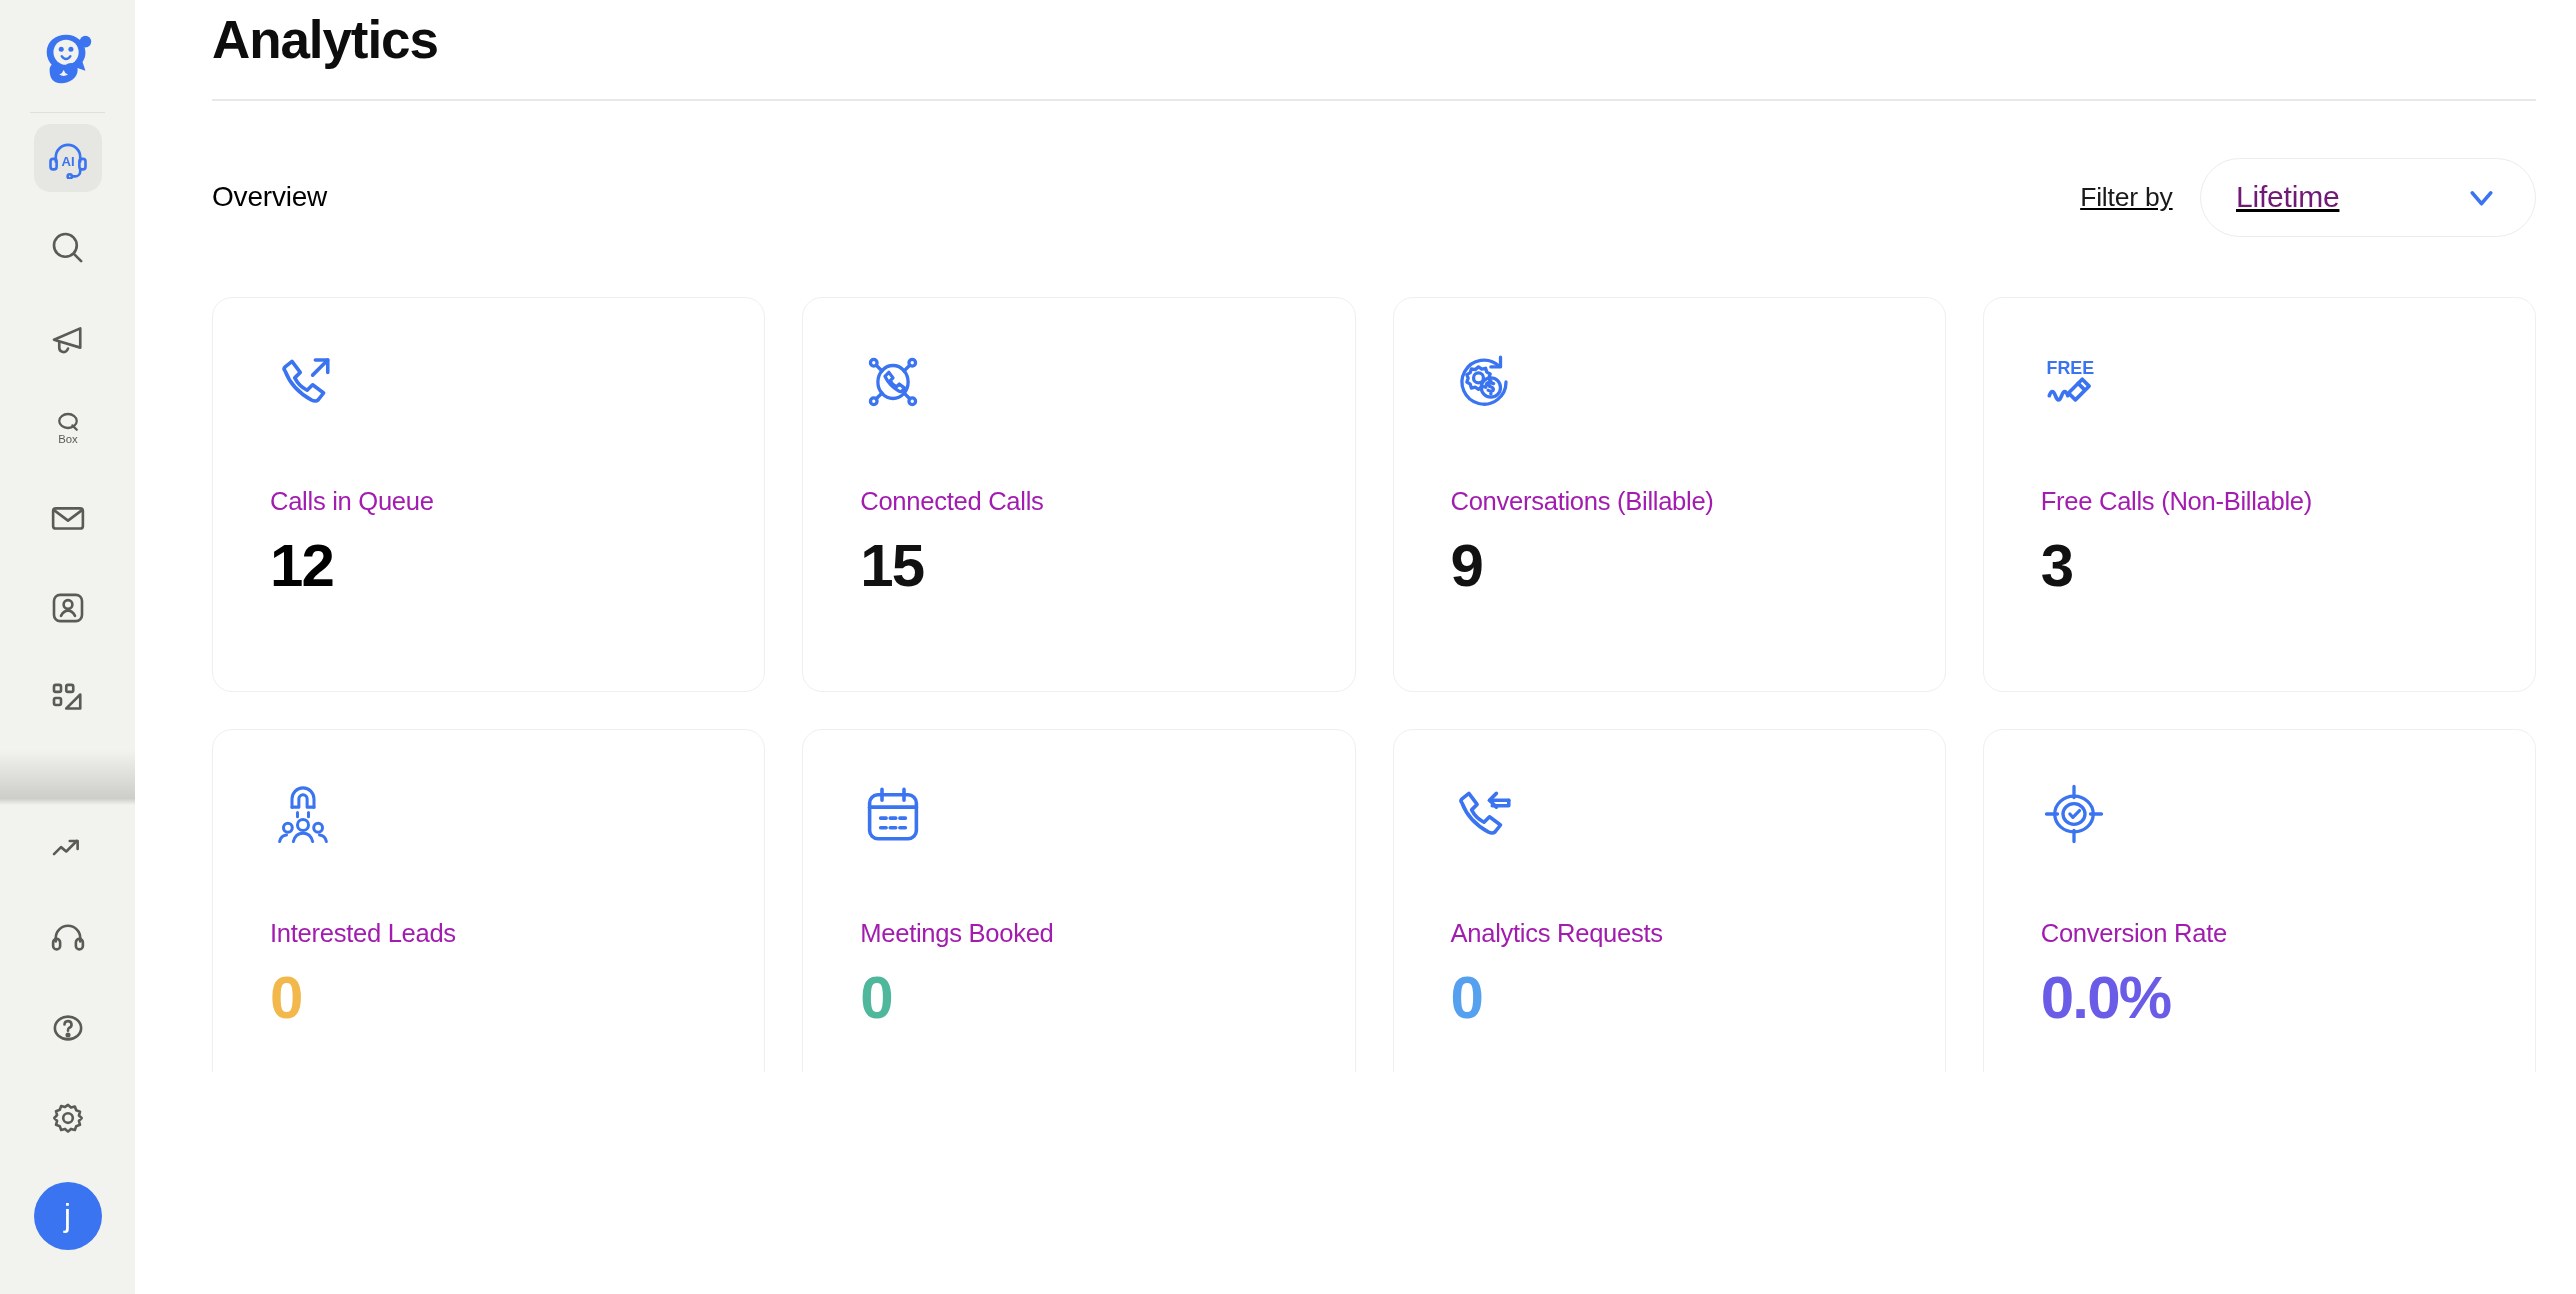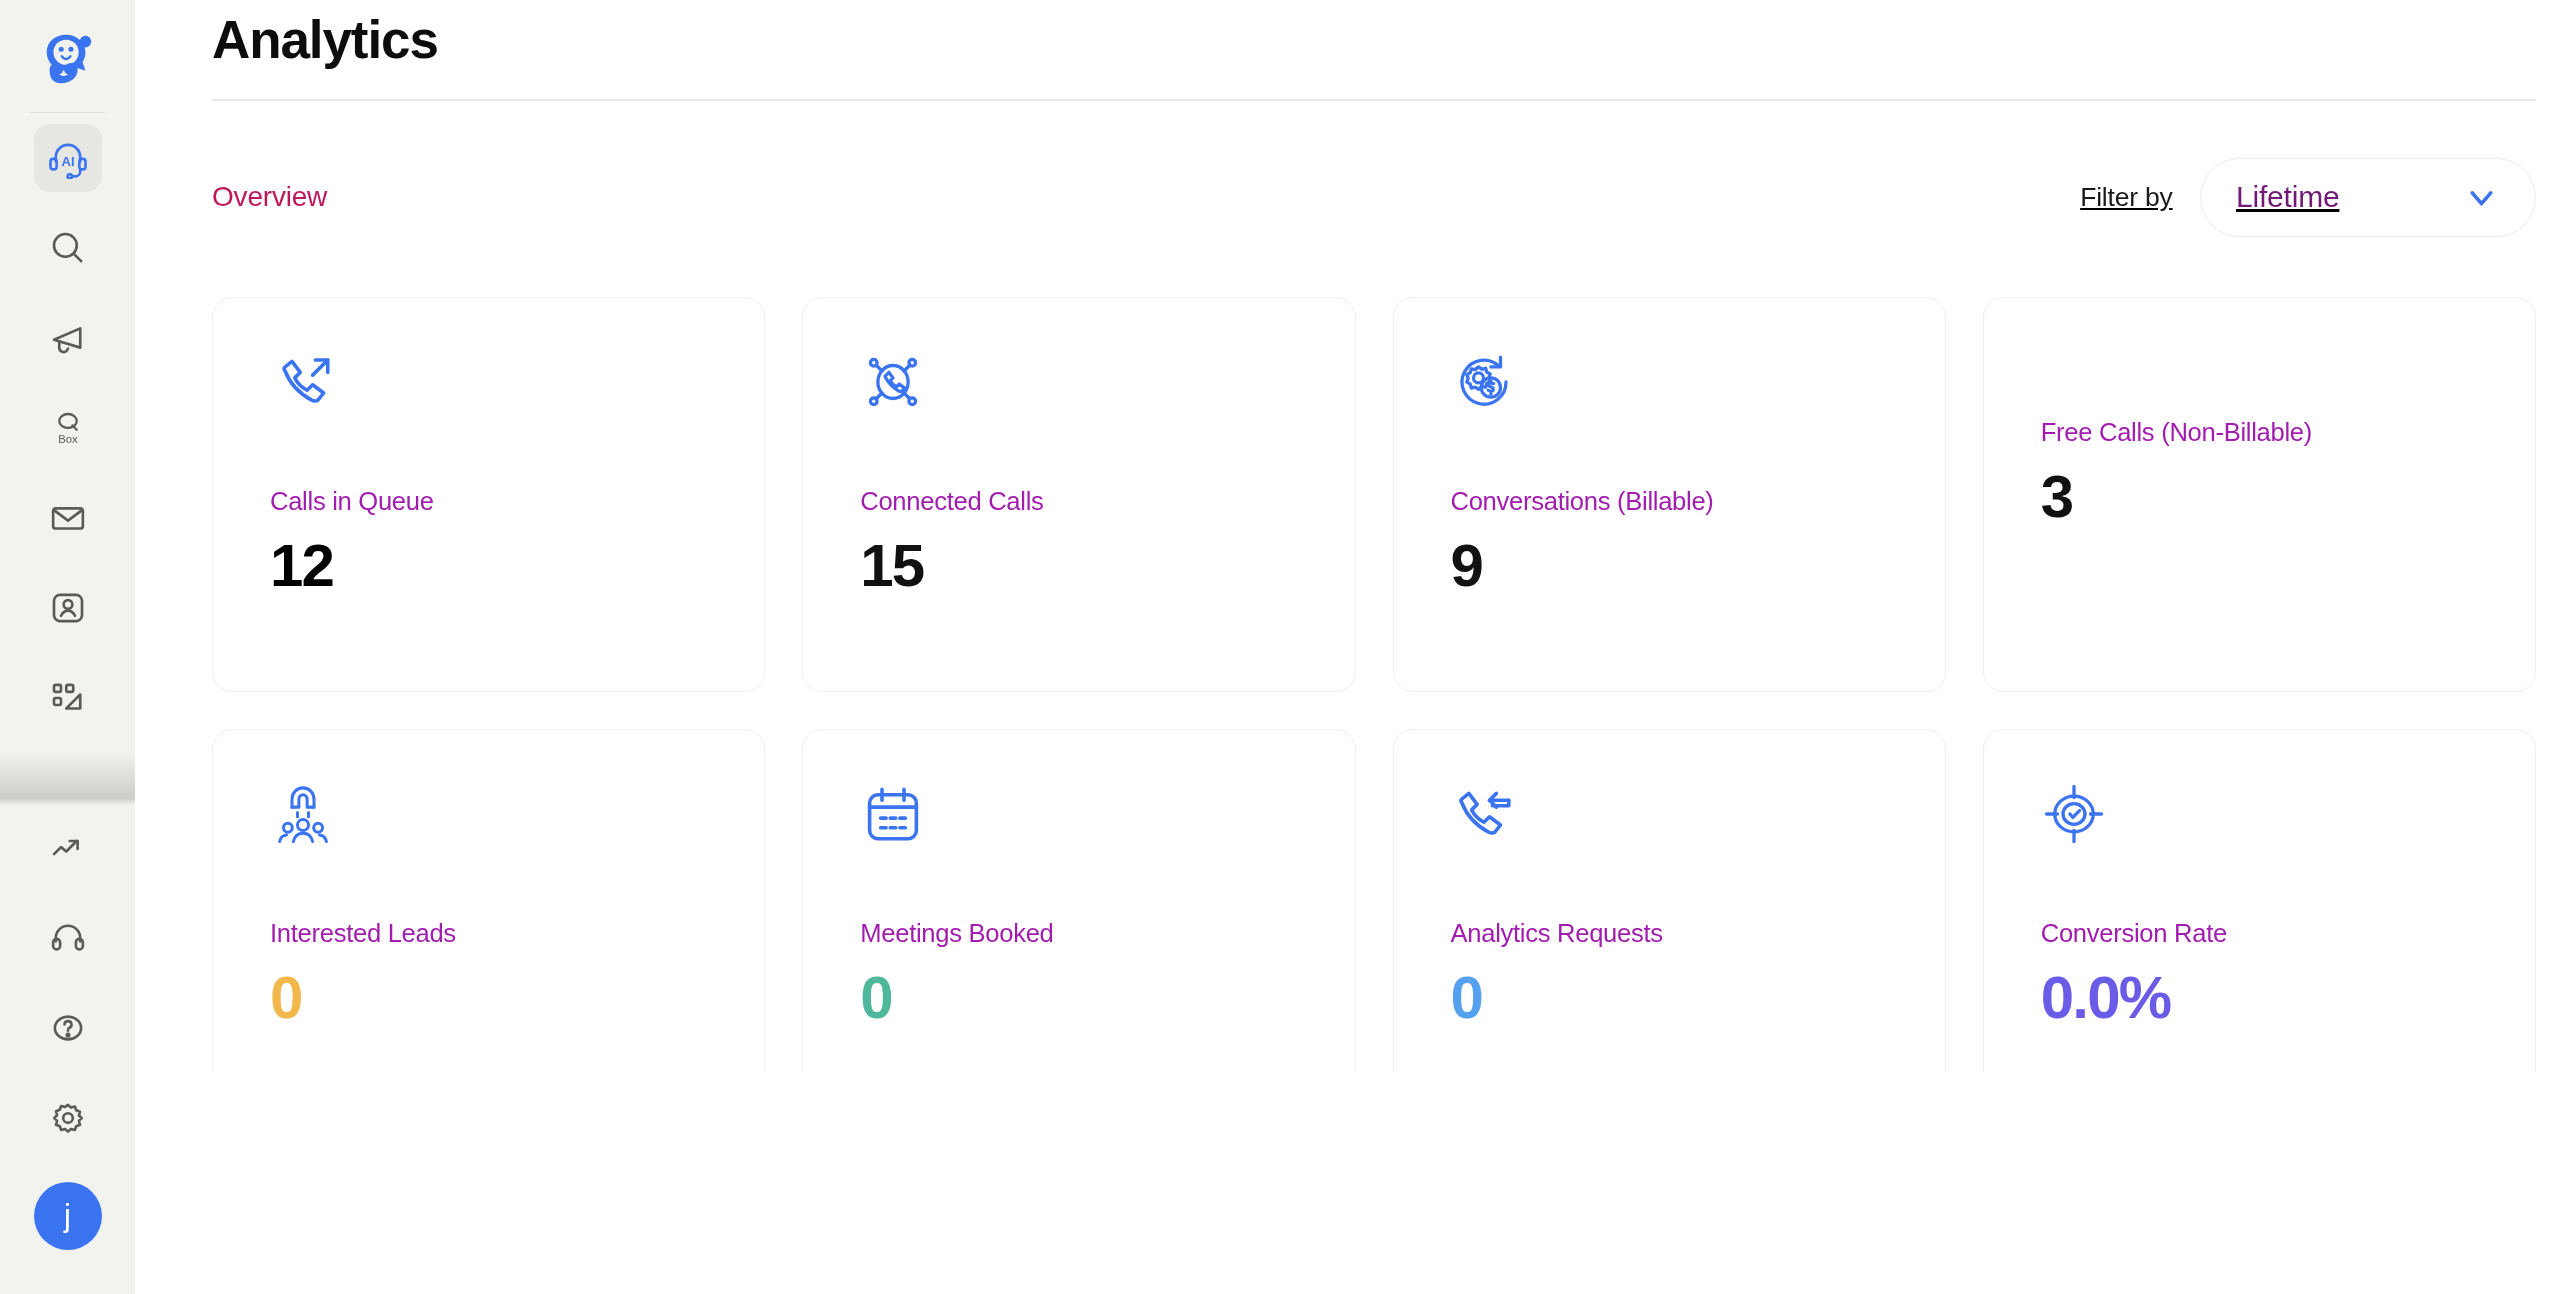--- a/index.html
+++ b/index.html
@@ -68,21 +68,21 @@
     font-size: 53px; font-weight: 700; letter-spacing: -1.1px;
     color: #0d0d0d; margin: 9.1px 0 0 77px;
     font-family: "Liberation Sans", sans-serif;
   }
   .header-rule { height: 1.8px; background: #e8e8e6; margin: 29px 40px 0 77px; }
 
   .overview-bar {
     display: flex; align-items: center; justify-content: space-between;
     margin: 57px 40px 0 77px;
   }
-  .overview-title { font-size: 28px; color: #be185d; font-weight: 400; letter-spacing: -0.2px;}
+  .overview-title { font-size: 28px; color: #000000; font-weight: 400; letter-spacing: -0.2px;}
   .filter-group { display: flex; align-items: center; gap: 27.4px; text-decoration: underline; }
   .filter-label { font-size: 26.5px; color: #1a1a1a; letter-spacing: -0.2px;}
   .filter-select {
     width: 336px; height: 79px; border: 1.8px solid #ececec; border-radius: 42px;
     background: #fff; display: flex; align-items: center; justify-content: space-between;
     padding: 0 35px 0 35px; cursor: pointer;
   }
   .filter-value { font-size: 30px; color: #701a75; letter-spacing: -0.2px;}
   .chev { width: 37px; height: 37px; display:block; }
 
@@ -291,20 +291,28 @@
             <circle cx="20" cy="21" r="3.6"></circle>
             <circle cx="29" cy="28" r="7"></circle>
             <path d="M31 25.2c-1.4-1-3.8-.8-3.8.8 0 1.8 3.6 1.2 3.6 3.2 0 1.6-2.4 1.8-3.8.8M29 23.2v1.6M29 31.2v1.6"></path>
           </svg>
         </div>
         <div class="card-label">Conversations (Billable)</div>
         <div class="card-value" style="color:#111111">9</div>
       </div>
 
       <div class="card">
+        <div class="icon">
+          <svg width="66" height="66" viewBox="0 0 48 48" fill="none" stroke="#3b74f0" stroke-width="2.6" stroke-linecap="round" stroke-linejoin="round">
+            <text x="4" y="18" font-size="13" font-weight="bold" fill="#3b74f0" stroke="none" font-family="Liberation Sans, sans-serif">FREE</text>
+            <path d="M6 34c1.5-4 3-4 4.5 0s3 4 4.5 0 3-4 4.5 0"></path>
+            <path d="M20 32l10-10 5 5-10 10-5-5z"></path>
+            <path d="M27 25l4 4"></path>
+          </svg>
+        </div>
         <div class="card-label">Free Calls (Non-Billable)</div>
         <div class="card-value" style="color:#111111">3</div>
       </div>
 
       <div class="card">
         <div class="icon">
           <svg width="66" height="66" viewBox="0 0 48 48" fill="none" stroke="#3b74f0" stroke-width="2.2" stroke-linecap="round" stroke-linejoin="round">
             <path d="M16 19V13a8 8 0 0 1 16 0v6"></path>
             <path d="M16 19h5v-6a3 3 0 0 1 6 0v6h5"></path>
             <path d="M20 23v3M28 23v3"></path>

